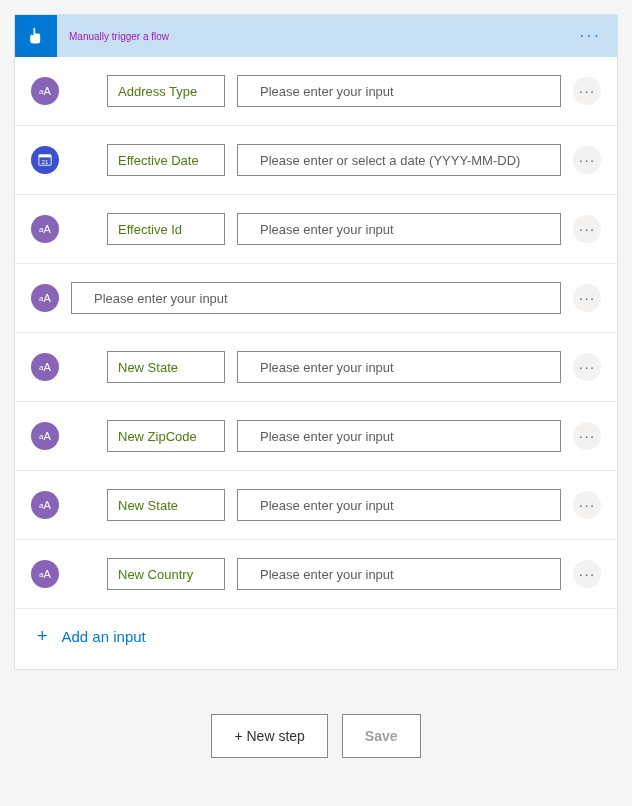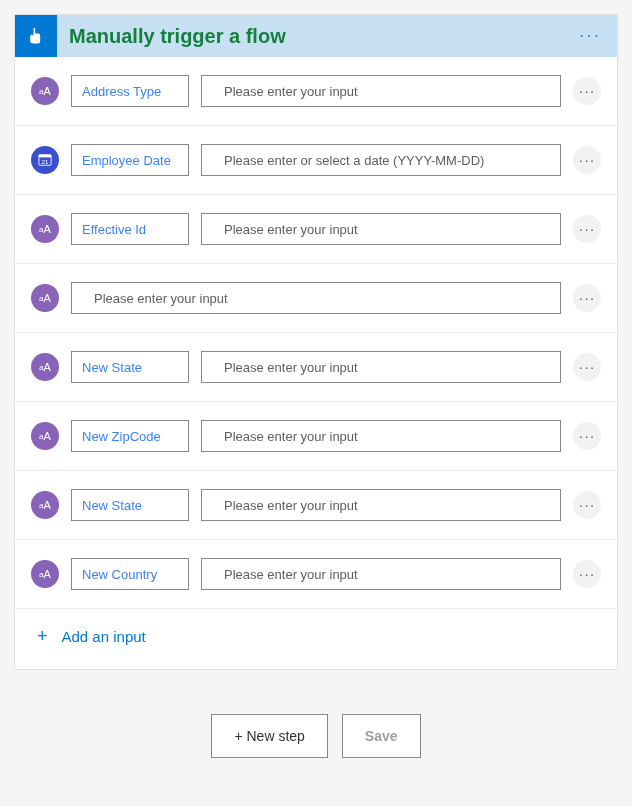--- a/index.html
+++ b/index.html
@@ -30,23 +30,22 @@
       background: #0078d4;
       color: #fff;
       display: flex;
       align-items: center;
       justify-content: center;
       margin-right: 12px;
       flex-shrink: 0;
     }
     .header-title {
       flex: 1;
-      font-size: 20px;
-      color: #15803d;
-      font-weight: bold;
+      font-size: 10px;
+      color: #a21caf;
     }
     .header-more {
       color: #0078d4;
       font-size: 16px;
       letter-spacing: 2px;
       cursor: pointer;
       padding: 4px;
     }
     .inputs-list { }
     .input-row {
@@ -70,23 +69,24 @@
     .type-icon.text { background: #8764b8; }
     .type-icon.date { background: #3b50ce; }
     .label-box {
       width: 118px;
       height: 32px;
       border: 1px solid #8a8886;
       display: flex;
       align-items: center;
       padding: 0 10px;
       font-size: 13px;
-      color: #3b82f6;
-      flex-shrink: 0;
-      background: #fff;
+      color: #4d7c0f;
+      flex-shrink: 0;
+      background: #fff;
+      margin-left: 36px;
     }
     .value-box {
       flex: 1;
       height: 32px;
       border: 1px solid #8a8886;
       padding: 0 22px;
       font-size: 13px;
       color: #323130;
       font-family: inherit;
       background: #fff;
@@ -169,21 +169,21 @@
     </div>
 
     <div class="input-row">
       <div class="type-icon date">
         <svg width="14" height="14" viewBox="0 0 16 16">
             <rect x="1" y="2" width="14" height="12" rx="1" fill="none" stroke="#fff" stroke-width="1"></rect>
             <rect x="1" y="2" width="14" height="3" fill="#fff"></rect>
             <text x="8" y="12" font-size="7" text-anchor="middle" fill="#fff">21</text>
           </svg>
       </div>
-      <div class="label-box">Employee Date</div>
+      <div class="label-box">Effective Date</div>
       <input class="value-box" placeholder="Please enter or select a date (YYYY-MM-DD)" style="">
       <div class="row-more">···</div>
     </div>
 
     <div class="input-row">
       <div class="type-icon text">
           <span style="font-size:8px">a</span>
           <span style="font-size:11px">A</span>
         </div>
       <div class="label-box">Effective Id</div>

